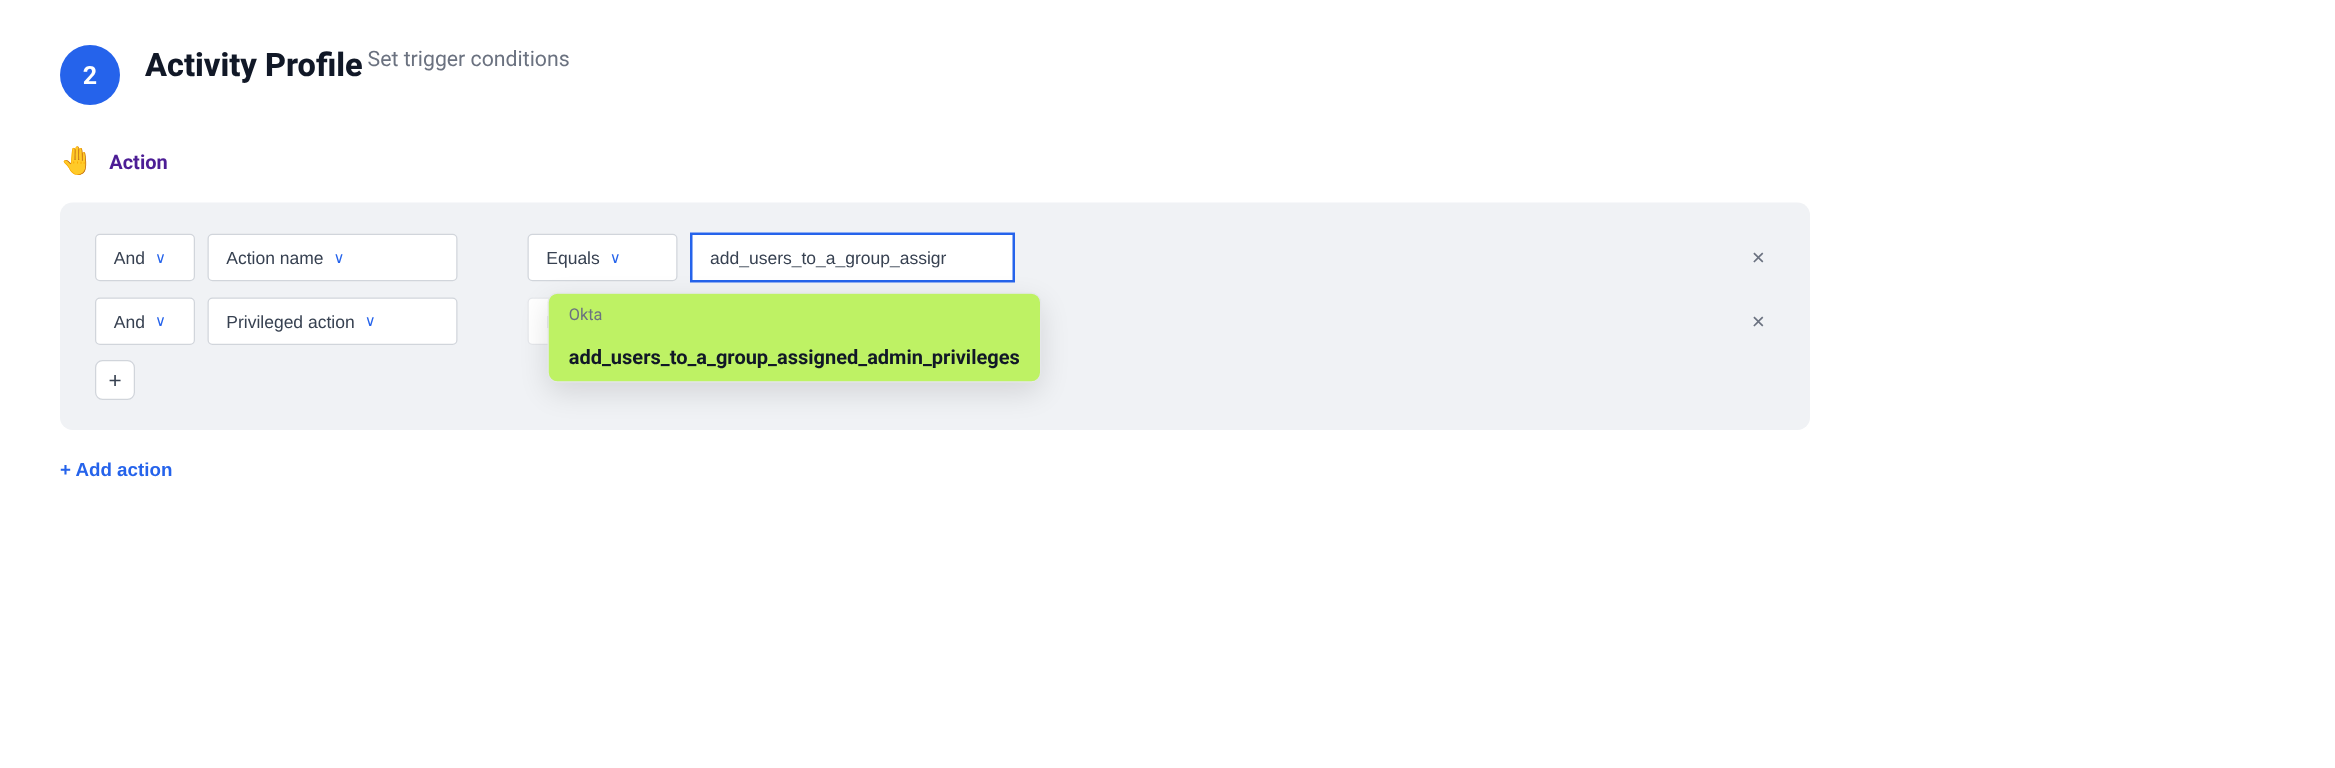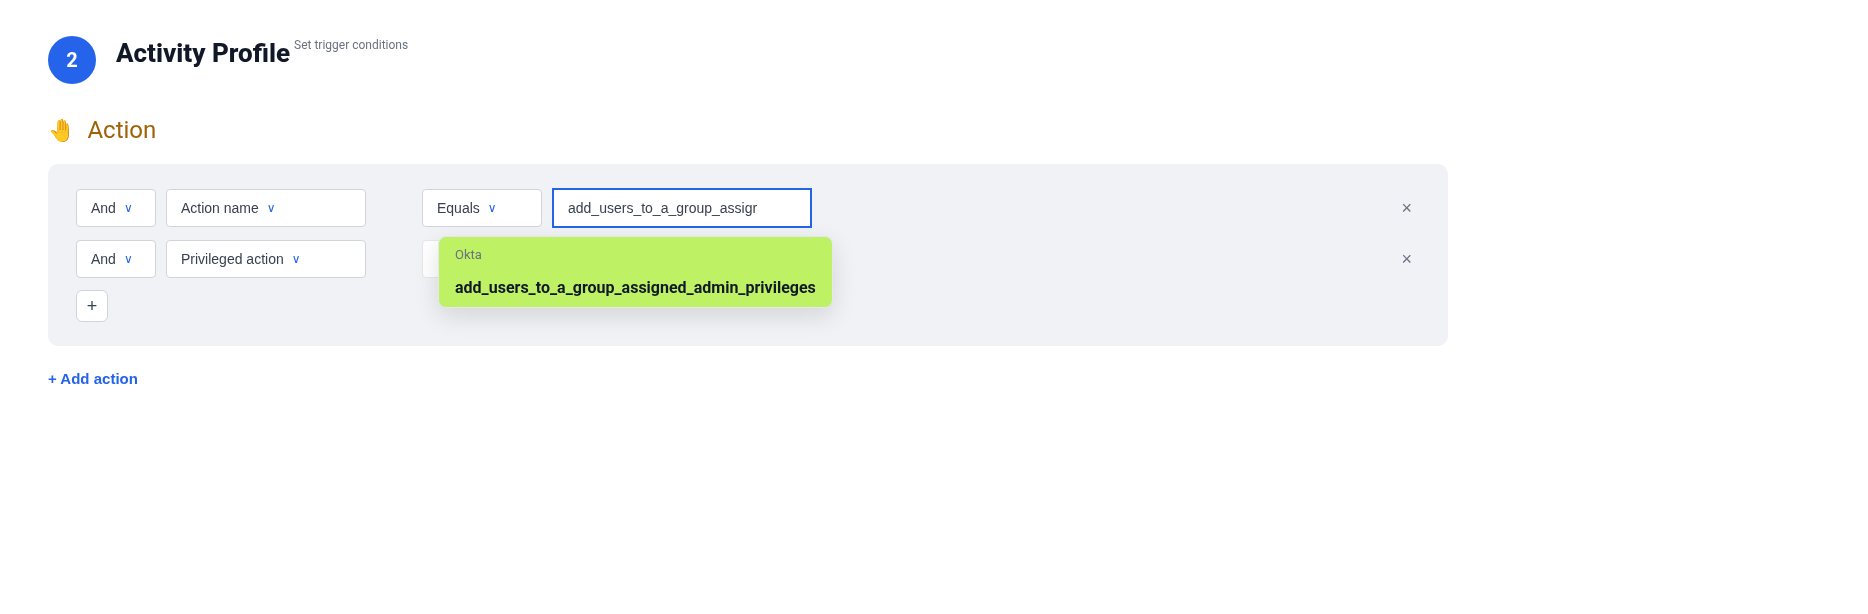--- a/index.html
+++ b/index.html
@@ -45,40 +45,40 @@
       padding-top: 2px;
     }
 
     .step-title {
       font-size: 26px;
       font-weight: 800;
       color: #111827;
     }
 
     .step-subtitle {
-      font-size: 12px;
+      font-size: 17px;
       color: #6b7280;
     }
 
     .section-heading {
       display: flex;
       align-items: center;
       gap: 12px;
       margin-bottom: 20px;
       margin-top: 8px;
     }
 
     .section-icon {
       font-size: 22px;
     }
 
     .section-title {
-      font-size: 24px;
-      font-weight: 400;
-      color: #a16207;
+      font-size: 16px;
+      font-weight: 700;
+      color: #4c1d95;
     }
 
     .conditions-box {
       background: #f0f2f5;
       border-radius: 10px;
       padding: 24px 28px;
       margin-bottom: 20px;
       position: relative;
       width: 100%;
       max-width: 1400px;

